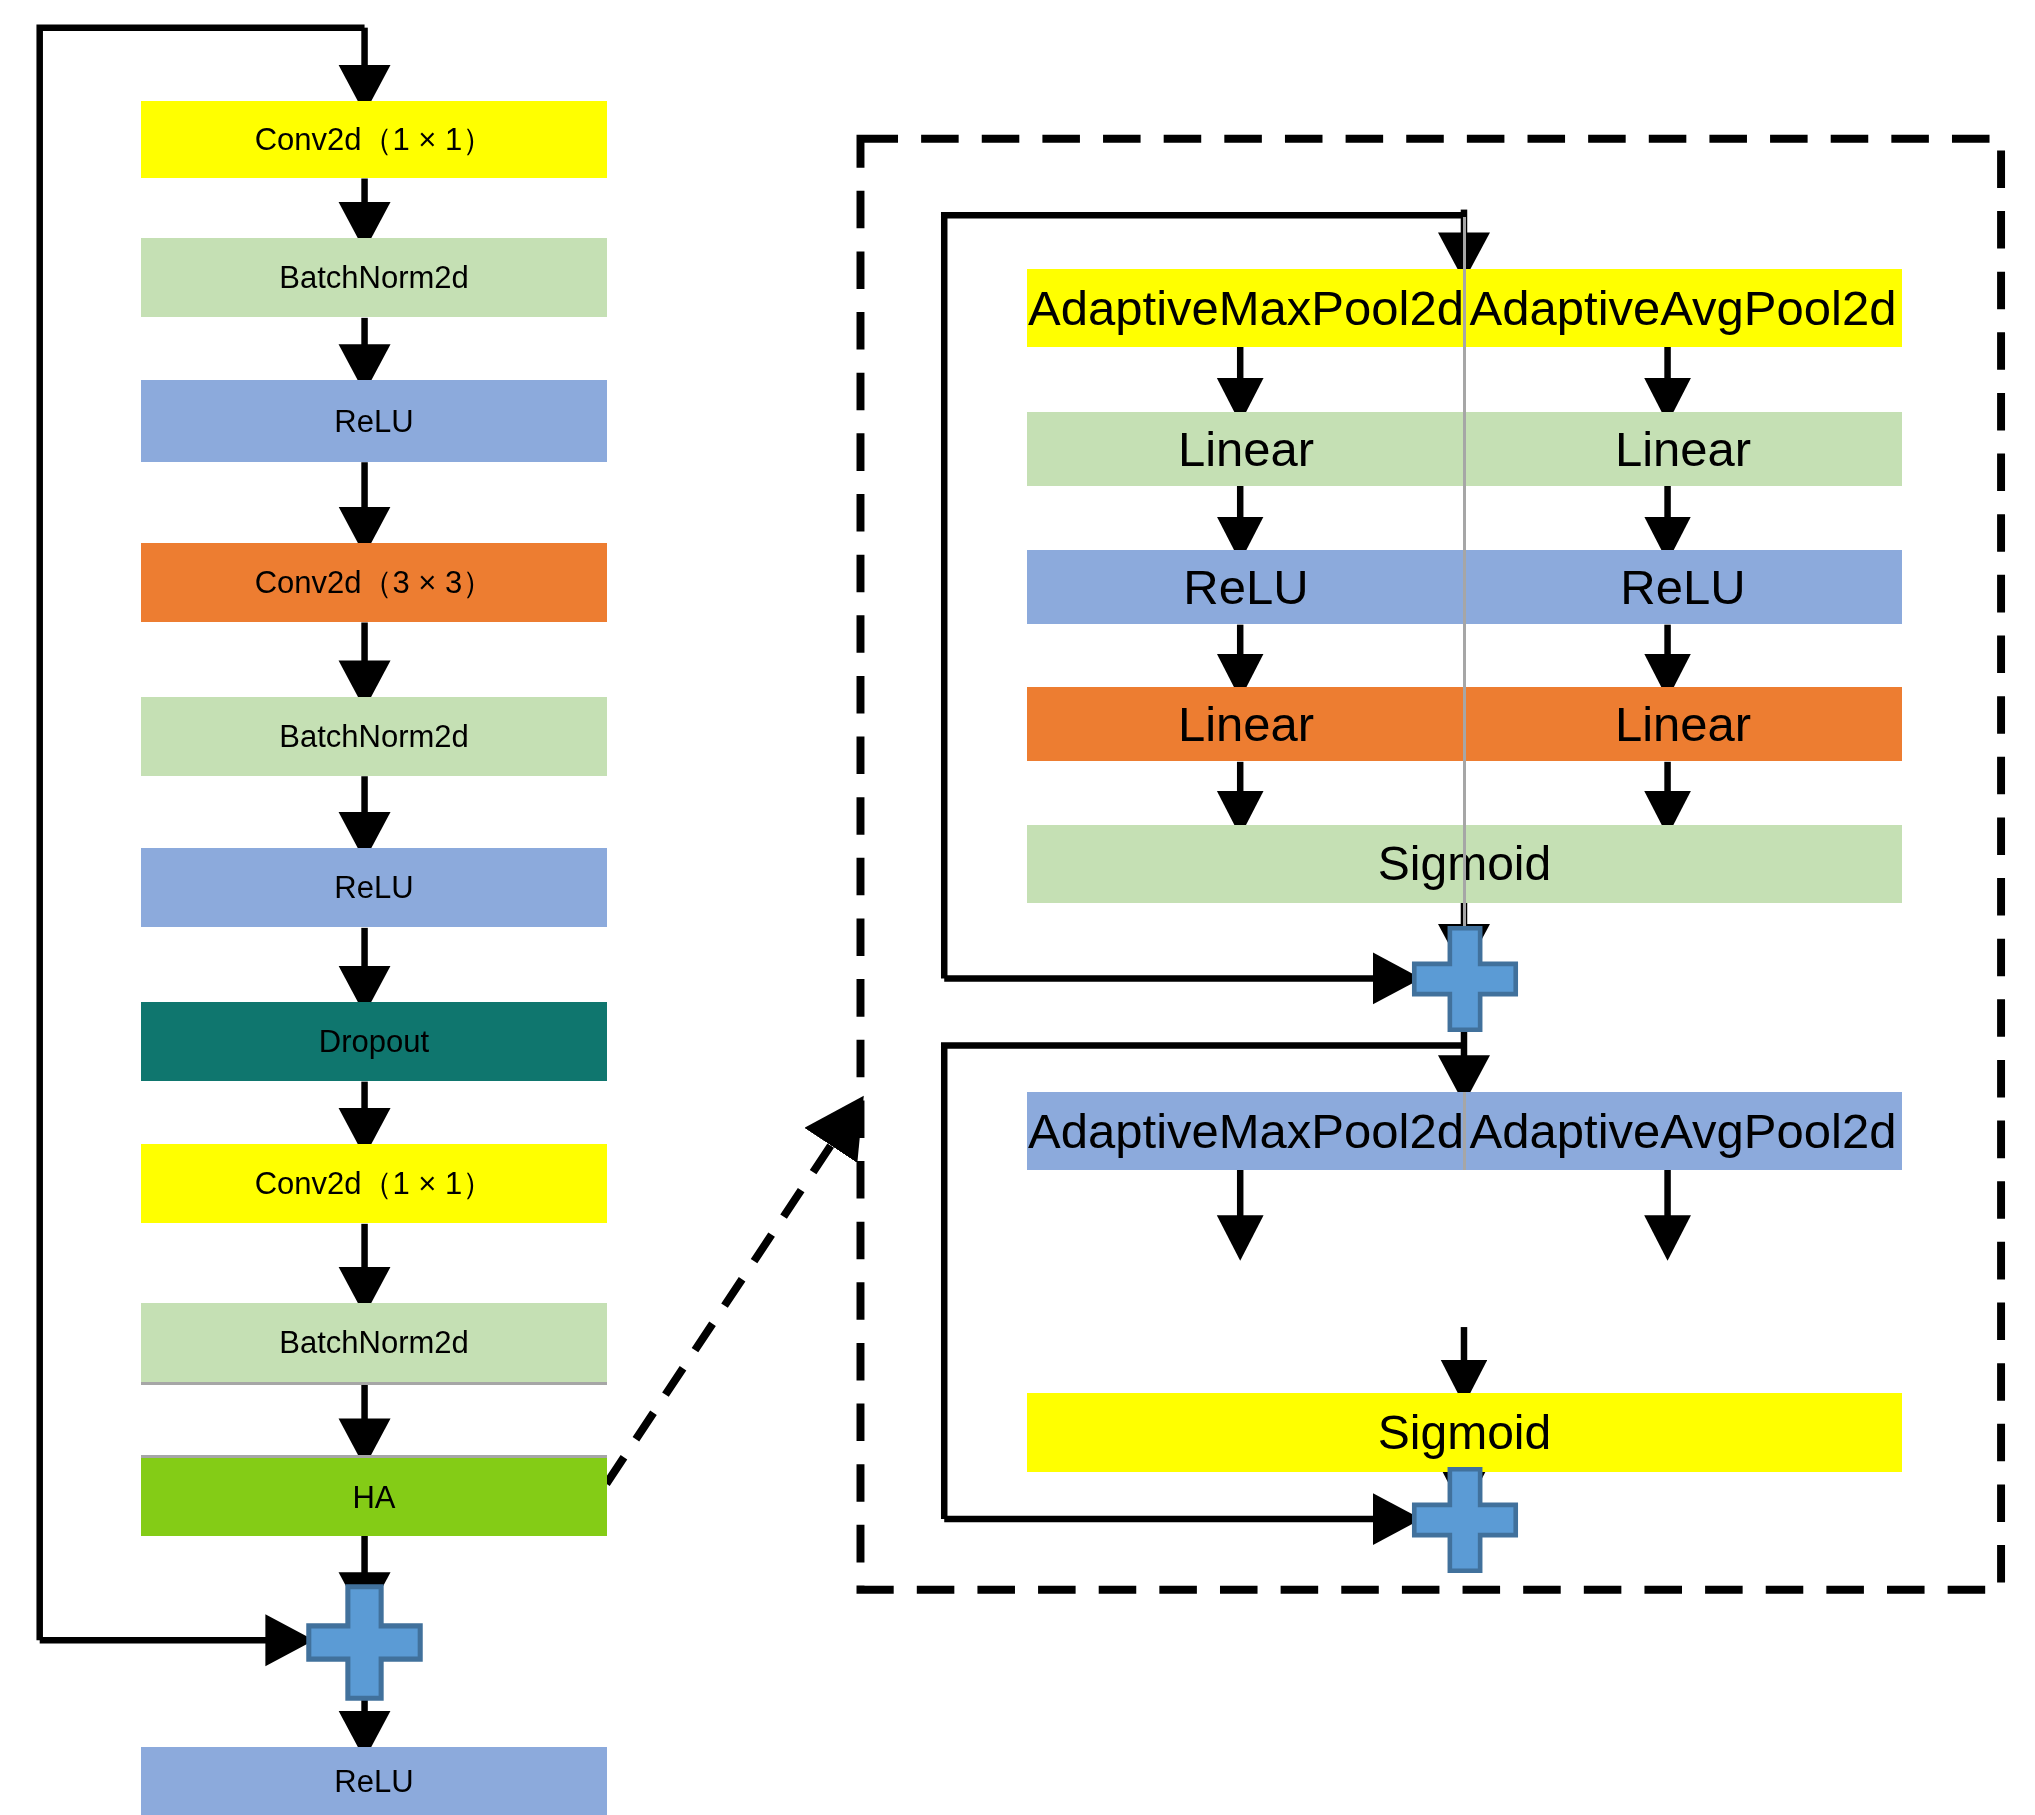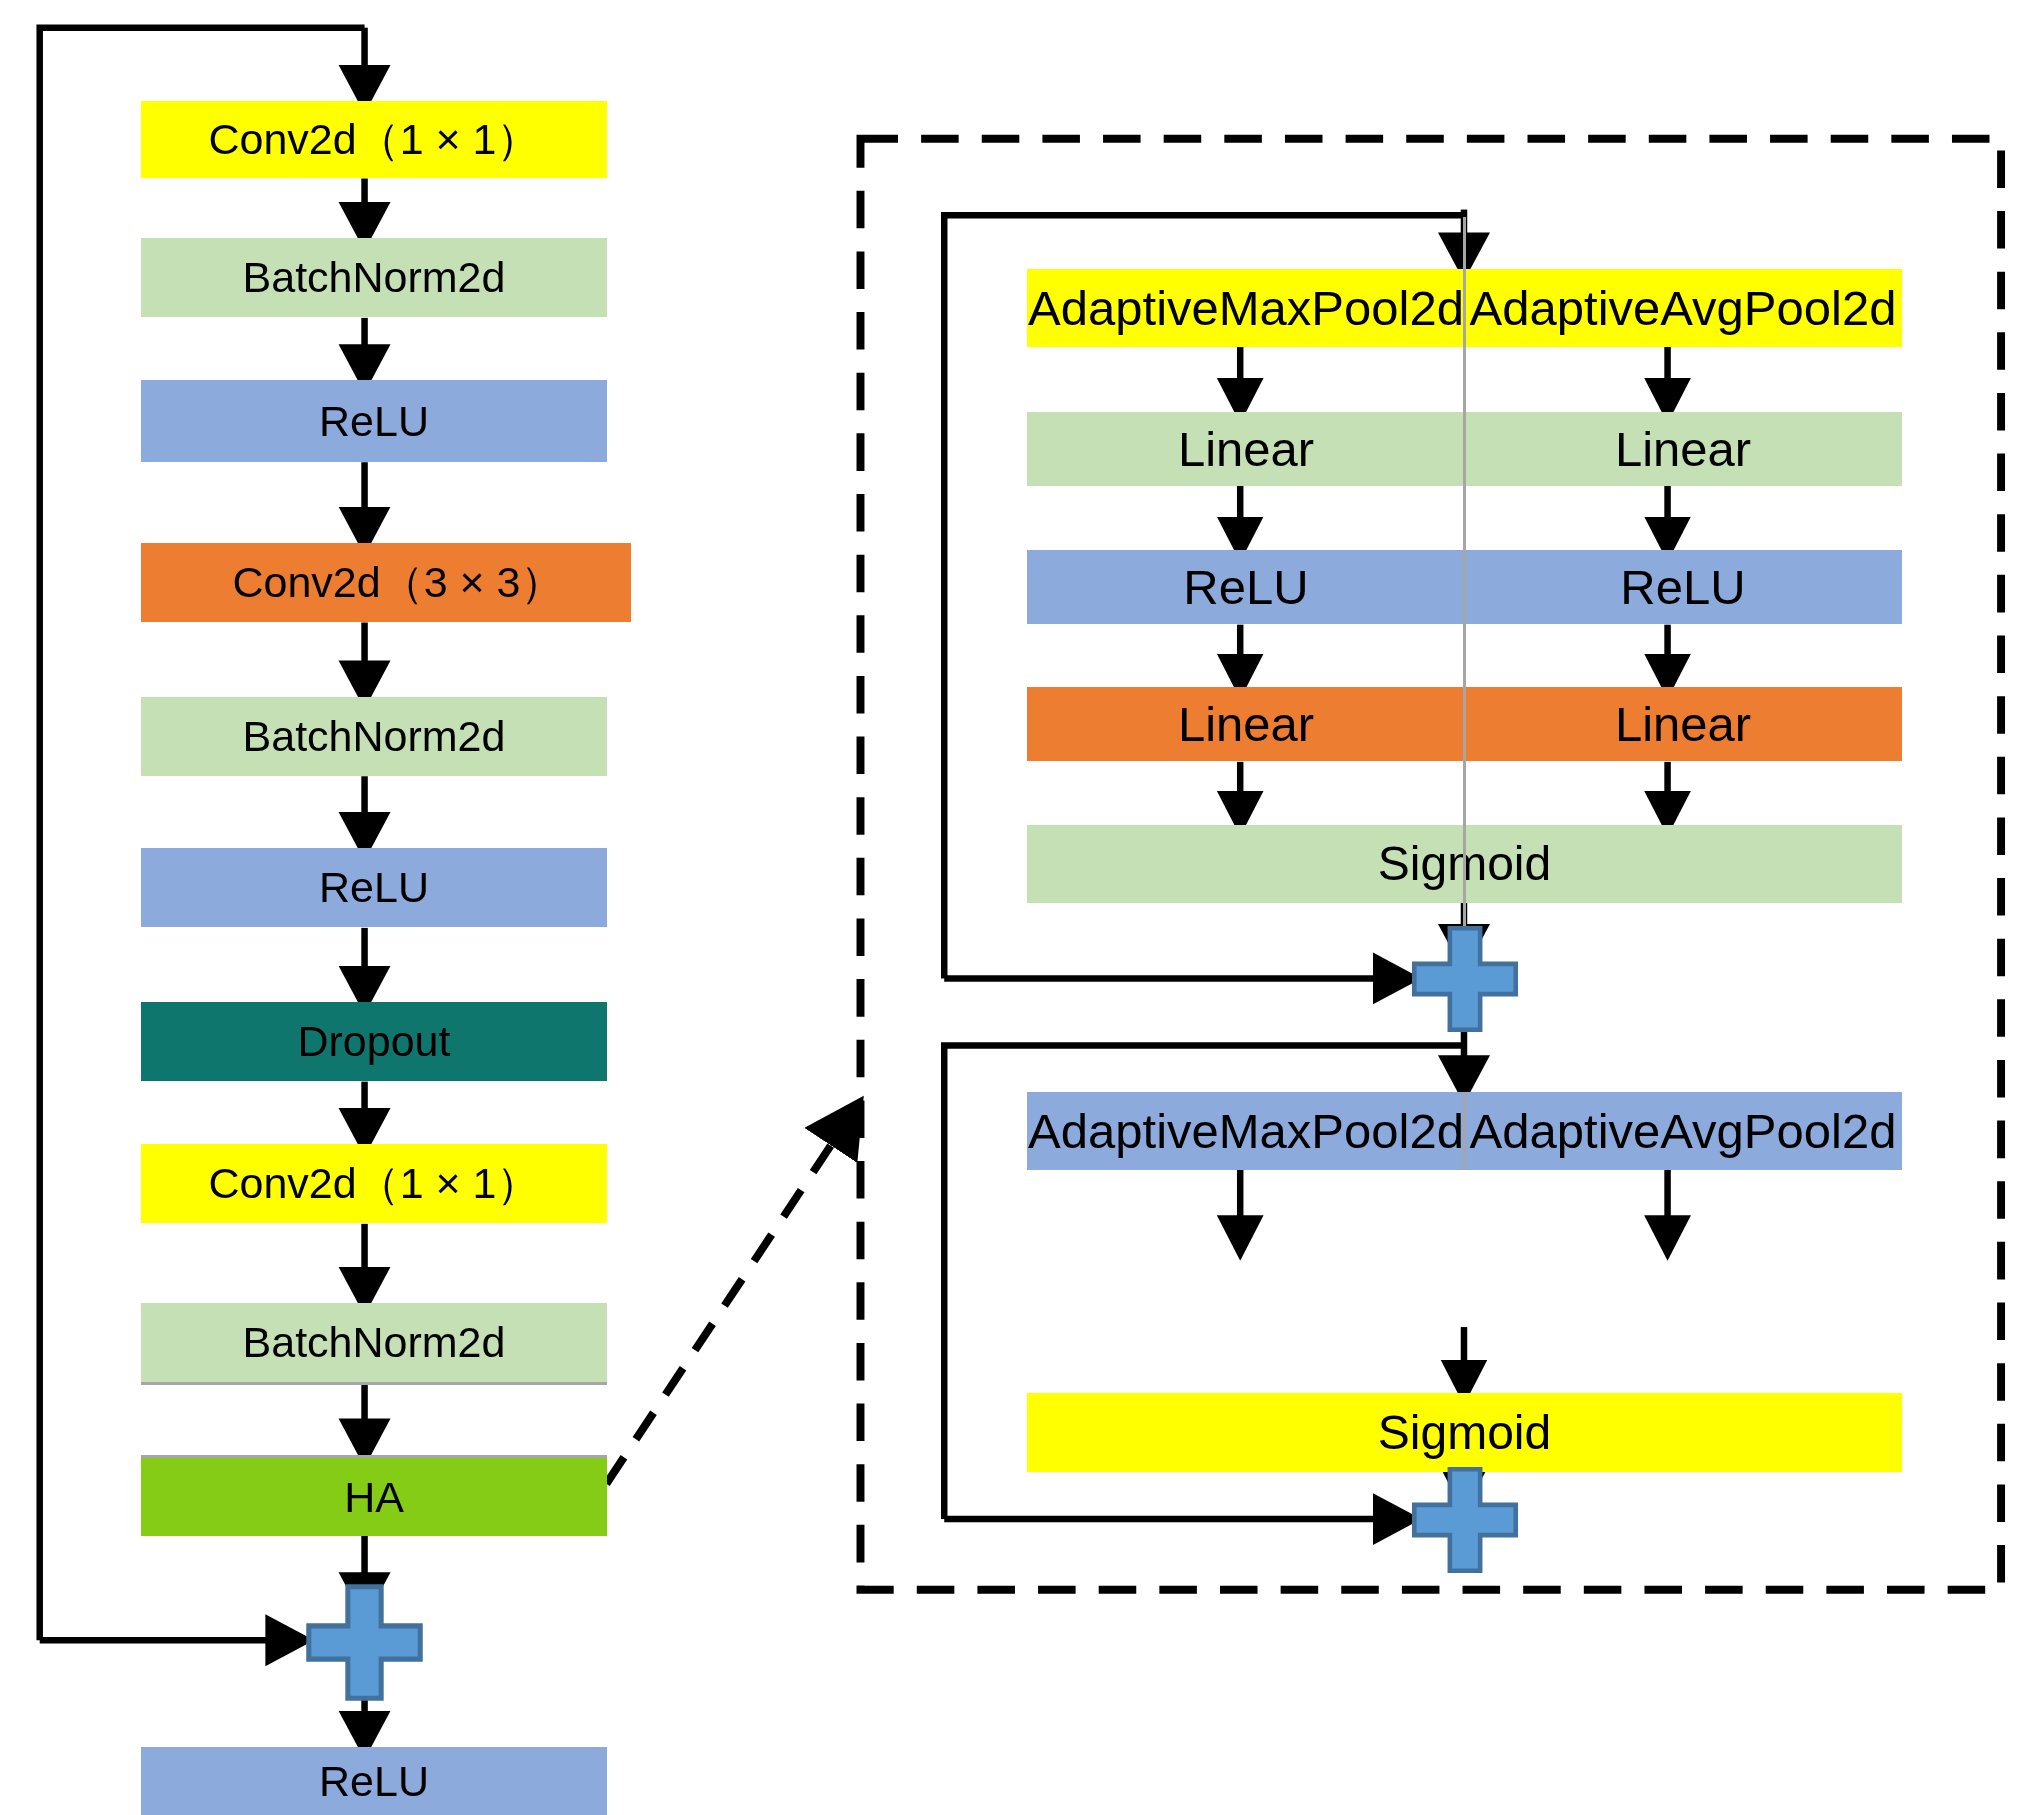--- a/index.html
+++ b/index.html
@@ -3,21 +3,21 @@
 <meta charset="utf-8">
 <style>
   html,body{margin:0;padding:0;background:#ffffff;}
   body{
     width:2035px;height:1816px;position:relative;overflow:hidden;
     font-family:"Liberation Sans","DejaVu Sans",sans-serif;
   }
   #canvas{position:absolute;left:0;top:0;width:2035px;height:1816px;}
   .blk{
     position:absolute;display:flex;align-items:center;justify-content:center;
-    color:#000;font-size:43px;line-height:1;white-space:nowrap;
+    color:#000;font-size:31px;line-height:1;white-space:nowrap;
     font-family:"Liberation Sans","DejaVu Sans",sans-serif;
   }
   .blk.small{font-size:48px;}
   .half{
     position:absolute;display:flex;align-items:center;justify-content:center;
     color:#000;font-size:49px;line-height:1;white-space:nowrap;
   }
   .divider{position:absolute;background:#a6a6a6;width:2.9px;}
   .svglayer{position:absolute;left:0;top:0;width:2035px;height:1816px;pointer-events:none;}
   .plus{position:absolute;}
@@ -98,21 +98,21 @@
       <path d="M2028,2040 L2028,2080" stroke="#000" stroke-width="9" fill="none" marker-end="url(#ahb)"></path>
     </g>
   </svg>
 
   <div class="blk" style="left:141px;top:101px;width:466px;height:77px;background:#FFFF00;">Conv2d（1 × 1）</div>
 
   <div class="blk" style="left:141px;top:238px;width:466px;height:79px;background:#C5E0B4;">BatchNorm2d</div>
 
   <div class="blk" style="left:141px;top:380px;width:466px;height:82px;background:#8CAADC;">ReLU</div>
 
-  <div class="blk" style="left:141px;top:543px;width:466px;height:79px;background:#ED7D31;padding-left:24px;">Conv2d（3 × 3）</div>
+  <div class="blk" style="left:141px;top:543px;width:466px;height:79px;background:#ED7D31;">Conv2d（3 × 3）</div>
 
   <div class="blk" style="left:141px;top:697px;width:466px;height:79px;background:#C5E0B4;">BatchNorm2d</div>
 
   <div class="blk" style="left:141px;top:848px;width:466px;height:79px;background:#8CAADC;">ReLU</div>
 
   <div class="blk" style="left:141px;top:1002px;width:466px;height:79px;background:#0f766e;">Dropout</div>
 
   <div class="blk" style="left:141px;top:1144px;width:466px;height:79px;background:#FFFF00;">Conv2d（1 × 1）</div>
 
   <div class="blk" style="left:141px;top:1303px;width:466px;height:79px;background:#C5E0B4;border-bottom:3.6px solid #A6A6A6;">BatchNorm2d</div>

